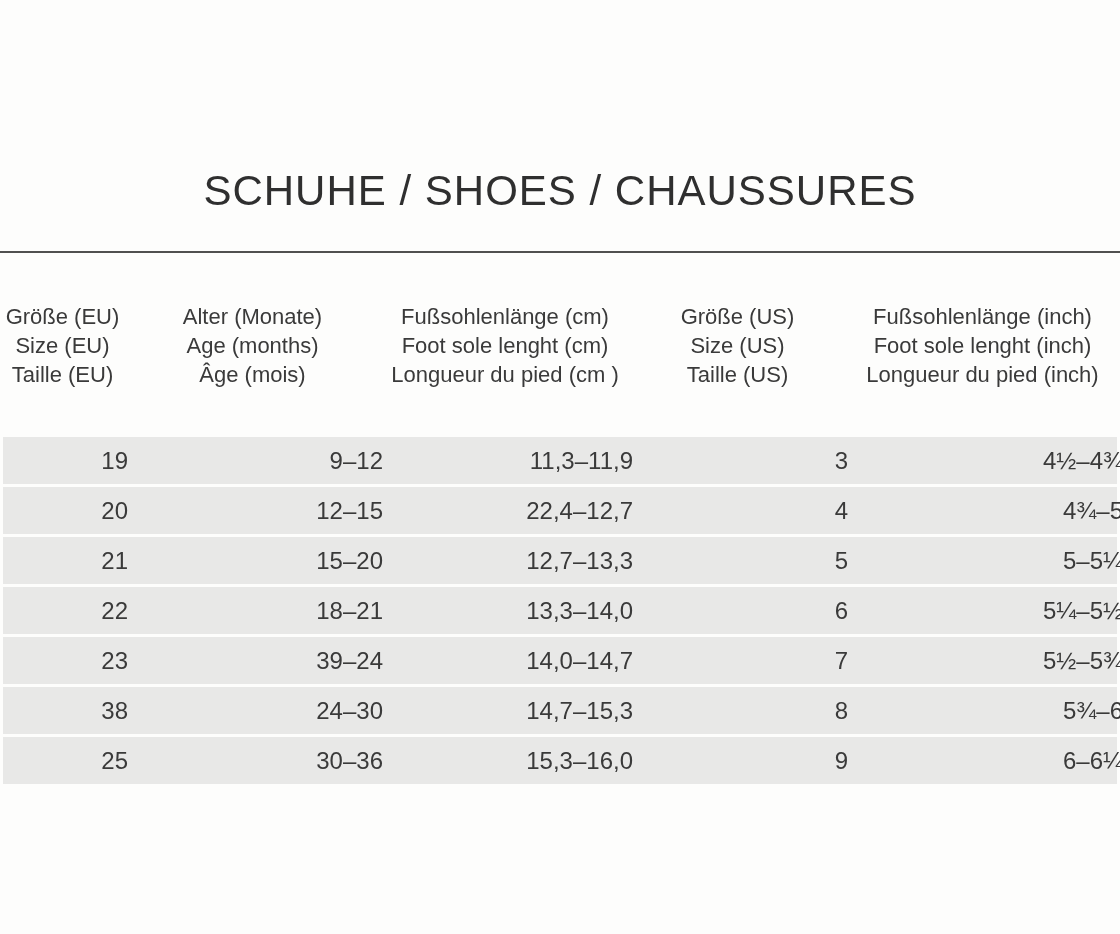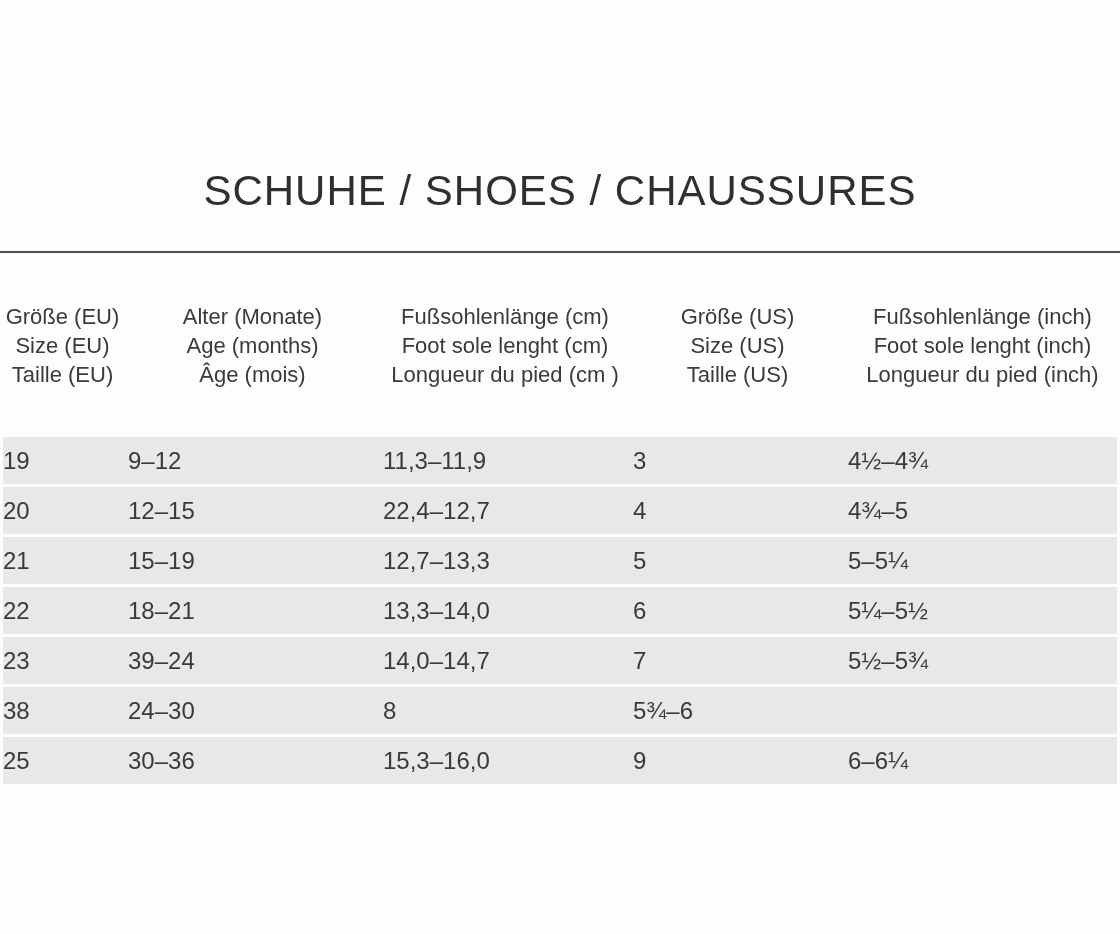--- a/index.html
+++ b/index.html
@@ -68,21 +68,21 @@
     flex-direction: column;
     gap: 3px;
   }
   .row {
     height: 47px;
     margin: 0 3px;
     background: #e8e8e7;
     align-items: center;
   }
   .row .cell {
-    text-align: left;
+    text-align: right;
     font-size: 24px;
     color: #3a3a3a;
     white-space: nowrap;
   }
 </style>
 </head>
 <body>
 
 <div class="page">
 
@@ -131,21 +131,21 @@
     <div class="row grid5">
       <div class="cell">20</div>
       <div class="cell">12–15</div>
       <div class="cell">22,4–12,7</div>
       <div class="cell">4</div>
       <div class="cell">4¾–5</div>
     </div>
 
     <div class="row grid5">
       <div class="cell">21</div>
-      <div class="cell">15–19</div>
+      <div class="cell">15–20</div>
       <div class="cell">12,7–13,3</div>
       <div class="cell">5</div>
       <div class="cell">5–5¼</div>
     </div>
 
     <div class="row grid5">
       <div class="cell">22</div>
       <div class="cell">18–21</div>
       <div class="cell">13,3–14,0</div>
       <div class="cell">6</div>
@@ -156,20 +156,21 @@
       <div class="cell">23</div>
       <div class="cell">39–24</div>
       <div class="cell">14,0–14,7</div>
       <div class="cell">7</div>
       <div class="cell">5½–5¾</div>
     </div>
 
     <div class="row grid5">
       <div class="cell">38</div>
       <div class="cell">24–30</div>
+      <div class="cell">14,7–15,3</div>
       <div class="cell">8</div>
       <div class="cell">5¾–6</div>
     </div>
 
     <div class="row grid5">
       <div class="cell">25</div>
       <div class="cell">30–36</div>
       <div class="cell">15,3–16,0</div>
       <div class="cell">9</div>
       <div class="cell">6–6¼</div>

